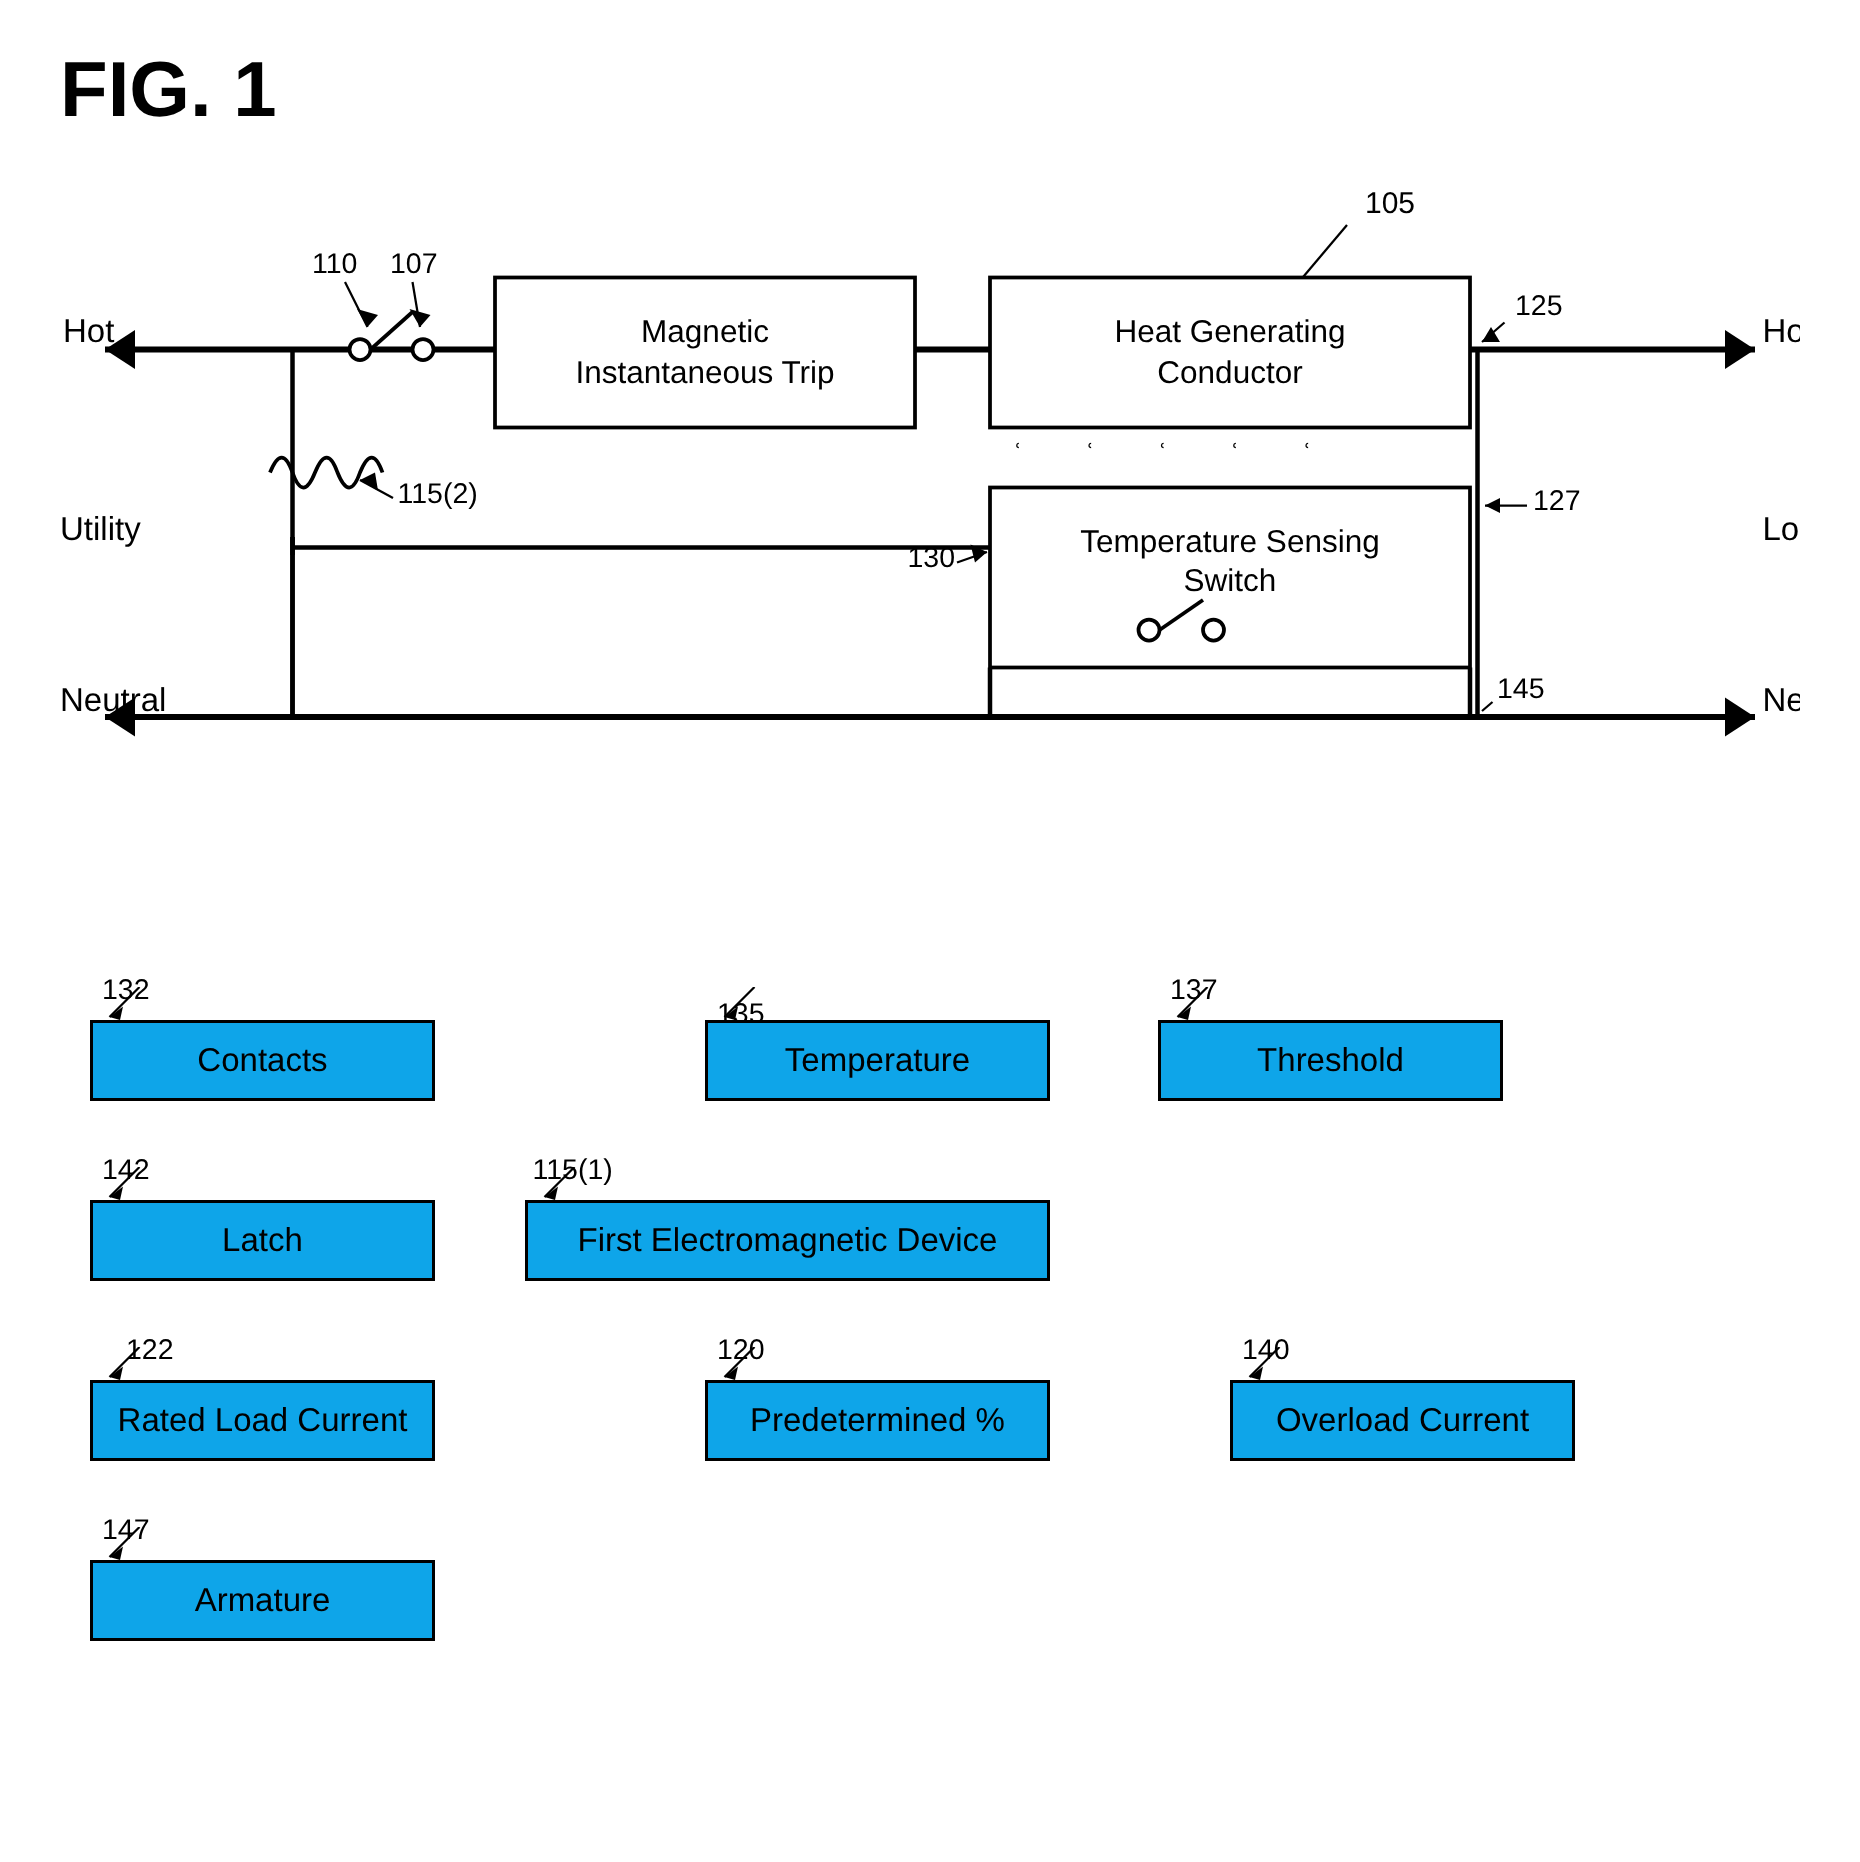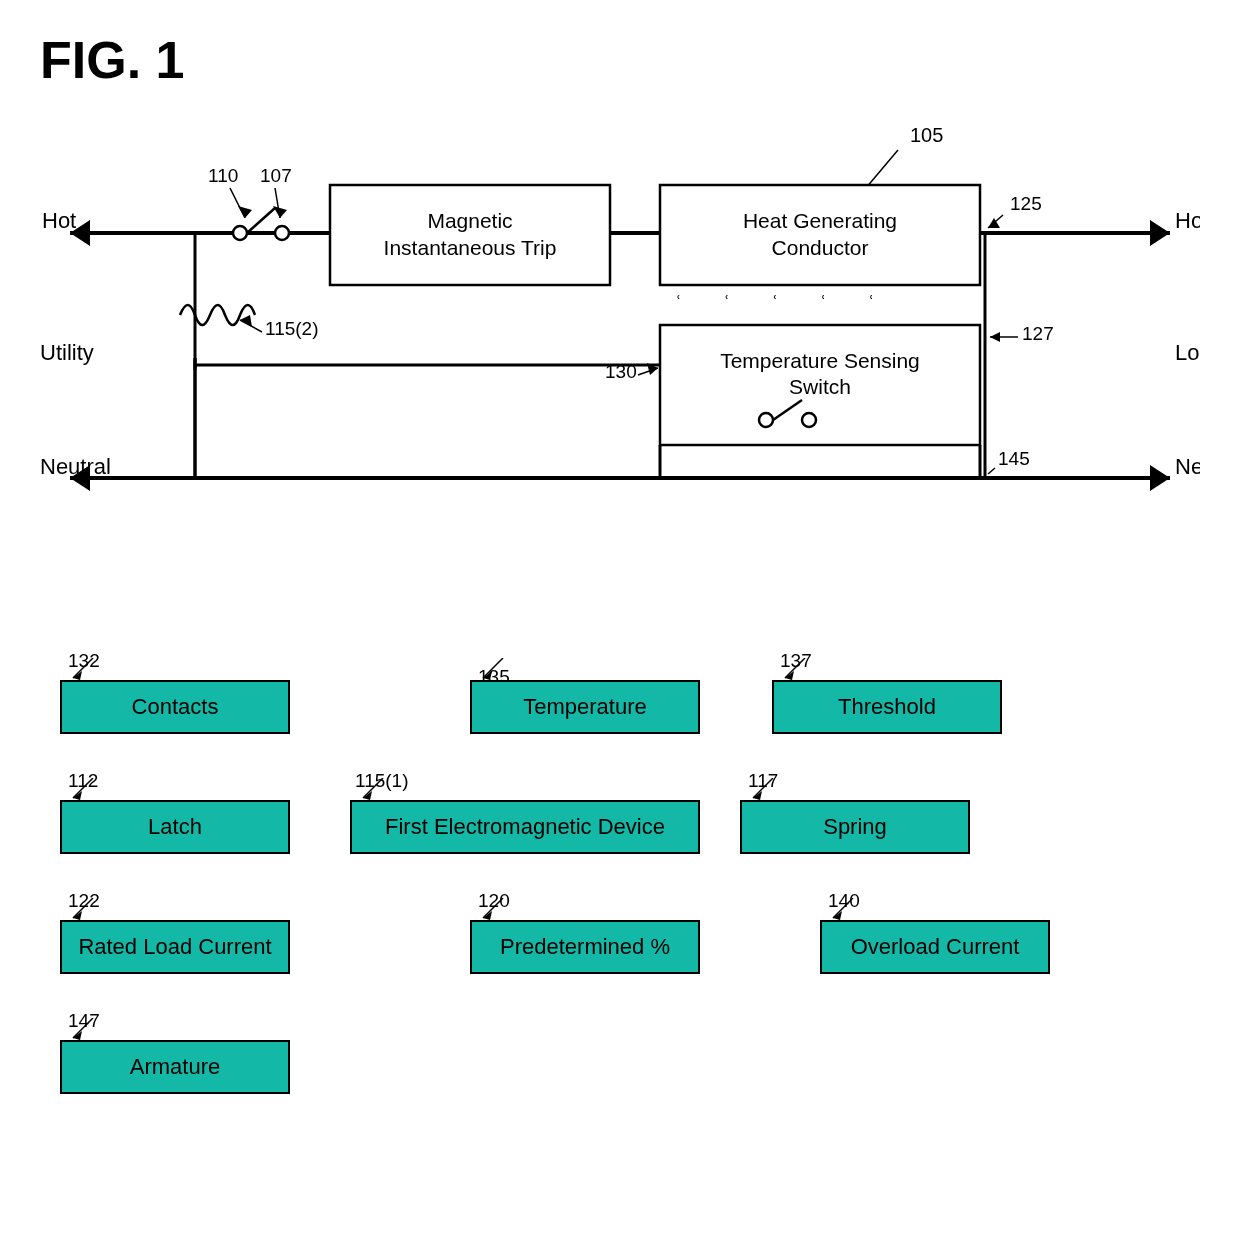--- a/index.html
+++ b/index.html
@@ -29,21 +29,21 @@
       position: relative;
       width: 1160px;
       height: 530px;
       margin: 0 auto;
     }
     .label-box {
       border: 2.5px solid #000;
       padding: 12px 16px;
       font-size: 22px;
       text-align: center;
-      background: #14b8a6;
+      background: #0ea5e9;
       position: relative;
     }
   </style>
 </head>
 <body>
 
 <div class="page">
 
   <div class="fig-title">FIG. 1</div>
 
@@ -172,51 +172,43 @@
           <line x1="25" y1="0" x2="5" y2="20" stroke="#000" stroke-width="1.5"></line>
           <polygon points="5,20 14,13 12,22" fill="#000"></polygon>
         </svg>
         <div class="label-box">Threshold</div>
       </div>
     </div>
 
     <div style="display: flex; gap: 40px; margin-bottom: 36px; align-items: flex-end;">
 
       <div style="position:relative; padding-top:30px; width:230px;">
-        <div style="position:absolute;top:0;left:8px;font-size:19px;">112</div>
+        <div style="position:absolute;top:0;left:8px;font-size:19px;">142</div>
         <svg width="50" height="28" style="position:absolute;top:8px;left:8px;">
           <line x1="25" y1="0" x2="5" y2="20" stroke="#000" stroke-width="1.5"></line>
           <polygon points="5,20 14,13 12,22" fill="#000"></polygon>
         </svg>
         <div class="label-box">Latch</div>
       </div>
 
       <div style="position:relative; padding-top:30px; width:350px; margin-left:20px;">
         <div style="position:absolute;top:0;left:5px;font-size:19px;">115(1)</div>
         <svg width="50" height="28" style="position:absolute;top:8px;left:8px;">
           <line x1="25" y1="0" x2="5" y2="20" stroke="#000" stroke-width="1.5"></line>
           <polygon points="5,20 14,13 12,22" fill="#000"></polygon>
         </svg>
         <div class="label-box">First Electromagnetic Device</div>
       </div>
 
-      <div style="position:relative; padding-top:30px; width:230px;">
-        <div style="position:absolute;top:0;left:8px;font-size:19px;">117</div>
-        <svg width="50" height="28" style="position:absolute;top:8px;left:8px;">
-          <line x1="25" y1="0" x2="5" y2="20" stroke="#000" stroke-width="1.5"></line>
-          <polygon points="5,20 14,13 12,22" fill="#000"></polygon>
-        </svg>
-        <div class="label-box">Spring</div>
-      </div>
-    </div>
-
-    <div style="display: flex; gap: 40px; margin-bottom: 36px; align-items: flex-end;">
-
-      <div style="position:relative; padding-top:30px; width:230px;">
-        <div style="position:absolute;top:0;left:8px;font-size:19px;">122</div>
+    </div>
+
+    <div style="display: flex; gap: 40px; margin-bottom: 36px; align-items: flex-end;">
+
+      <div style="position:relative; padding-top:30px; width:230px;">
+        <div style="position:absolute;top:0;left:24px;font-size:19px;">122</div>
         <svg width="50" height="28" style="position:absolute;top:8px;left:8px;">
           <line x1="25" y1="0" x2="5" y2="20" stroke="#000" stroke-width="1.5"></line>
           <polygon points="5,20 14,13 12,22" fill="#000"></polygon>
         </svg>
         <div class="label-box">Rated Load Current</div>
       </div>
 
       <div style="position:relative; padding-top:30px; width:230px; margin-left:140px;">
         <div style="position:absolute;top:0;left:8px;font-size:19px;">120</div>
         <svg width="50" height="28" style="position:absolute;top:8px;left:8px;">

